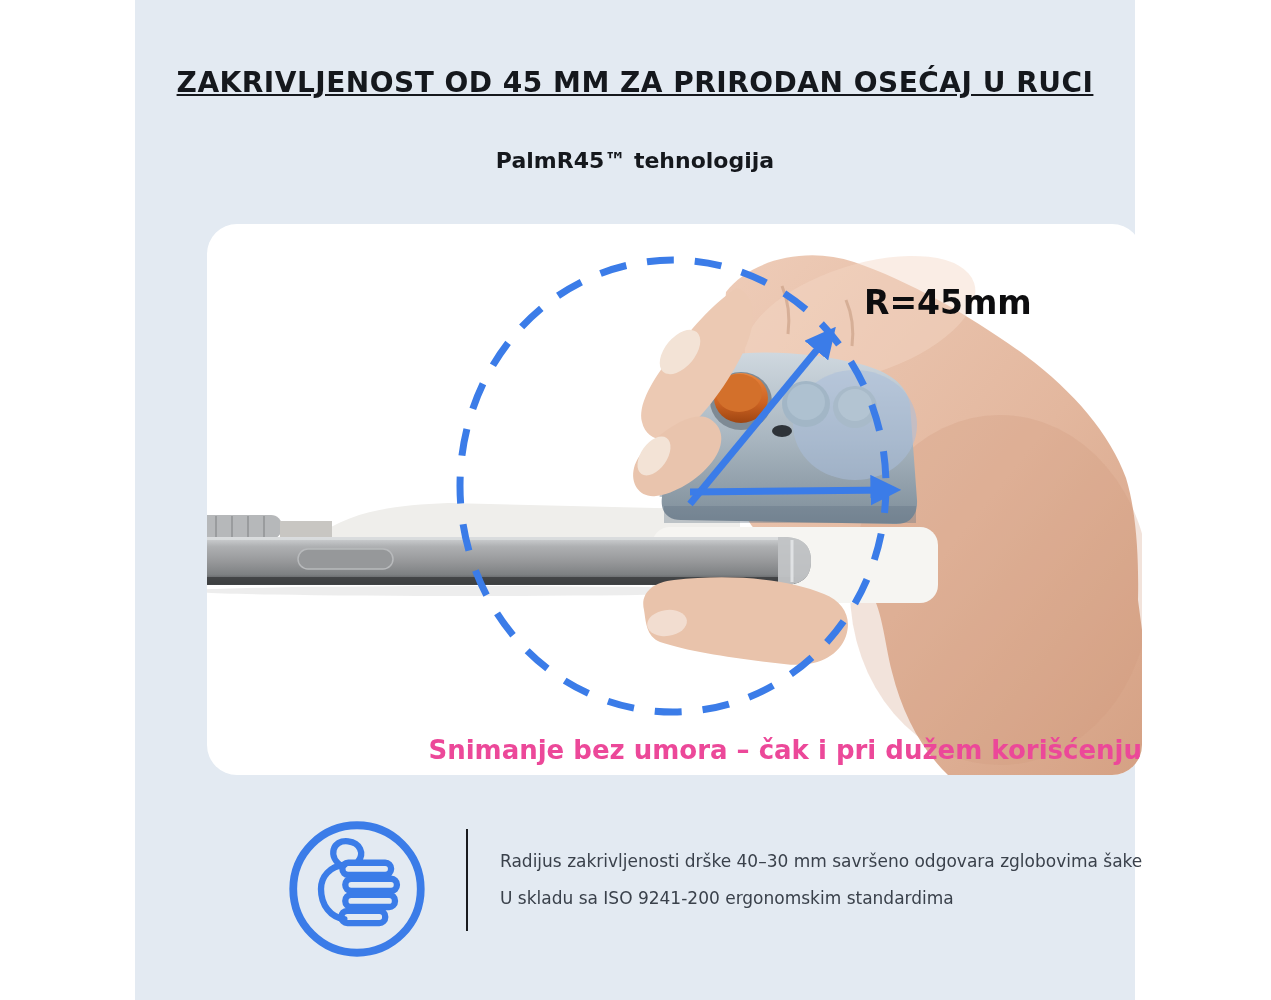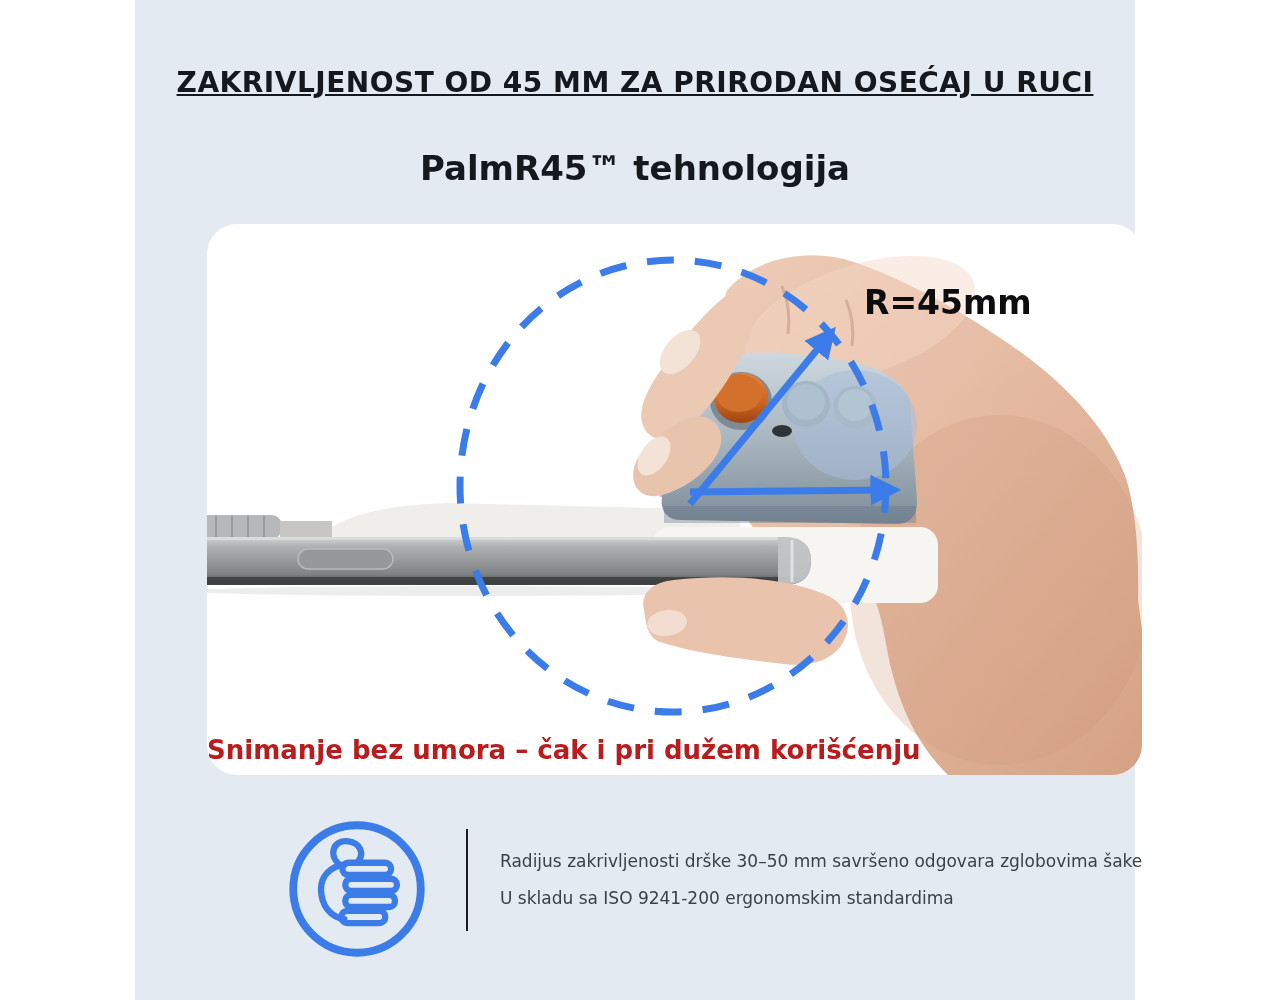--- a/index.html
+++ b/index.html
@@ -2,26 +2,26 @@
 <html><head>
 <meta charset="utf-8">
 <style>
   html,body{margin:0;padding:0;background:#ffffff;}
   body{width:1271px;height:1000px;position:relative;overflow:hidden;
        font-family:"DejaVu Sans","Liberation Sans",sans-serif;}
   .panel{position:absolute;left:135px;top:0;width:1000px;height:1000px;background:#e3eaf2;}
   .h1{position:absolute;left:0;top:66px;width:1000px;text-align:center;
       font-size:28px;font-weight:bold;letter-spacing:0.5px;color:#15181d;text-decoration:underline;}
   .h2{position:absolute;left:0;top:148px;width:1000px;text-align:center;
-      font-size:34px;font-weight:bold;color:#15181d;}
+      font-size:22px;font-weight:bold;color:#15181d;}
   .card{position:absolute;left:32px;top:224px;width:935px;height:551px;background:#ffffff;
         border-radius:30px;overflow:hidden;margin-left:40px;}
   .card svg.illus{position:absolute;left:0;top:0;width:935px;height:551px;display:block;}
-  .caption{position:absolute;left:0;bottom:10px;width:100%;text-align:left;
-           font-size:26px;font-weight:bold;color:#b91c1c;z-index:5;}
+  .caption{position:absolute;left:0;bottom:10px;width:100%;text-align:right;
+           font-size:26px;font-weight:bold;color:#ec4899;z-index:5;}
   .footer{position:absolute;left:0;top:0;width:1000px;height:1000px;pointer-events:none;}
   .ficon{position:absolute;left:149px;top:816px;width:146px;height:146px;}
   .fdivider{position:absolute;left:331px;top:829px;width:2px;height:102px;background:#191b1f;}
   .ftext{position:absolute;left:365px;top:843px;width:620px;color:#3a414b;font-size:17px;}
   .ftext .line{height:37px;line-height:37px;white-space:nowrap;}
 </style>
 </head>
 <body>
 
 <div class="panel">
@@ -171,18 +171,18 @@
         <path d="M 60,52 C 44,42 50,24 66,26 C 78,27.5 83,38 76,47"></path>
         <path d="M 62,50 C 47,52 38,62 38,75 C 38,92 48,104 62,106"></path>
         <rect x="60" y="48" width="50" height="12.5" rx="6"></rect>
         <rect x="63" y="64.5" width="53" height="12.5" rx="6"></rect>
         <rect x="63" y="81" width="51" height="12.5" rx="6"></rect>
         <rect x="59" y="97.5" width="45" height="12.5" rx="6"></rect>
       </g>
     </svg>
     <div class="fdivider"></div>
     <div class="ftext">
-      <div class="line">Radijus zakrivljenosti drške 30–50 mm savršeno odgovara zglobovima šake</div>
+      <div class="line">Radijus zakrivljenosti drške 40–30 mm savršeno odgovara zglobovima šake</div>
       <div class="line">U skladu sa ISO 9241-200 ergonomskim standardima</div>
     </div>
   </div>
 
 </div>
 
 </body></html>

